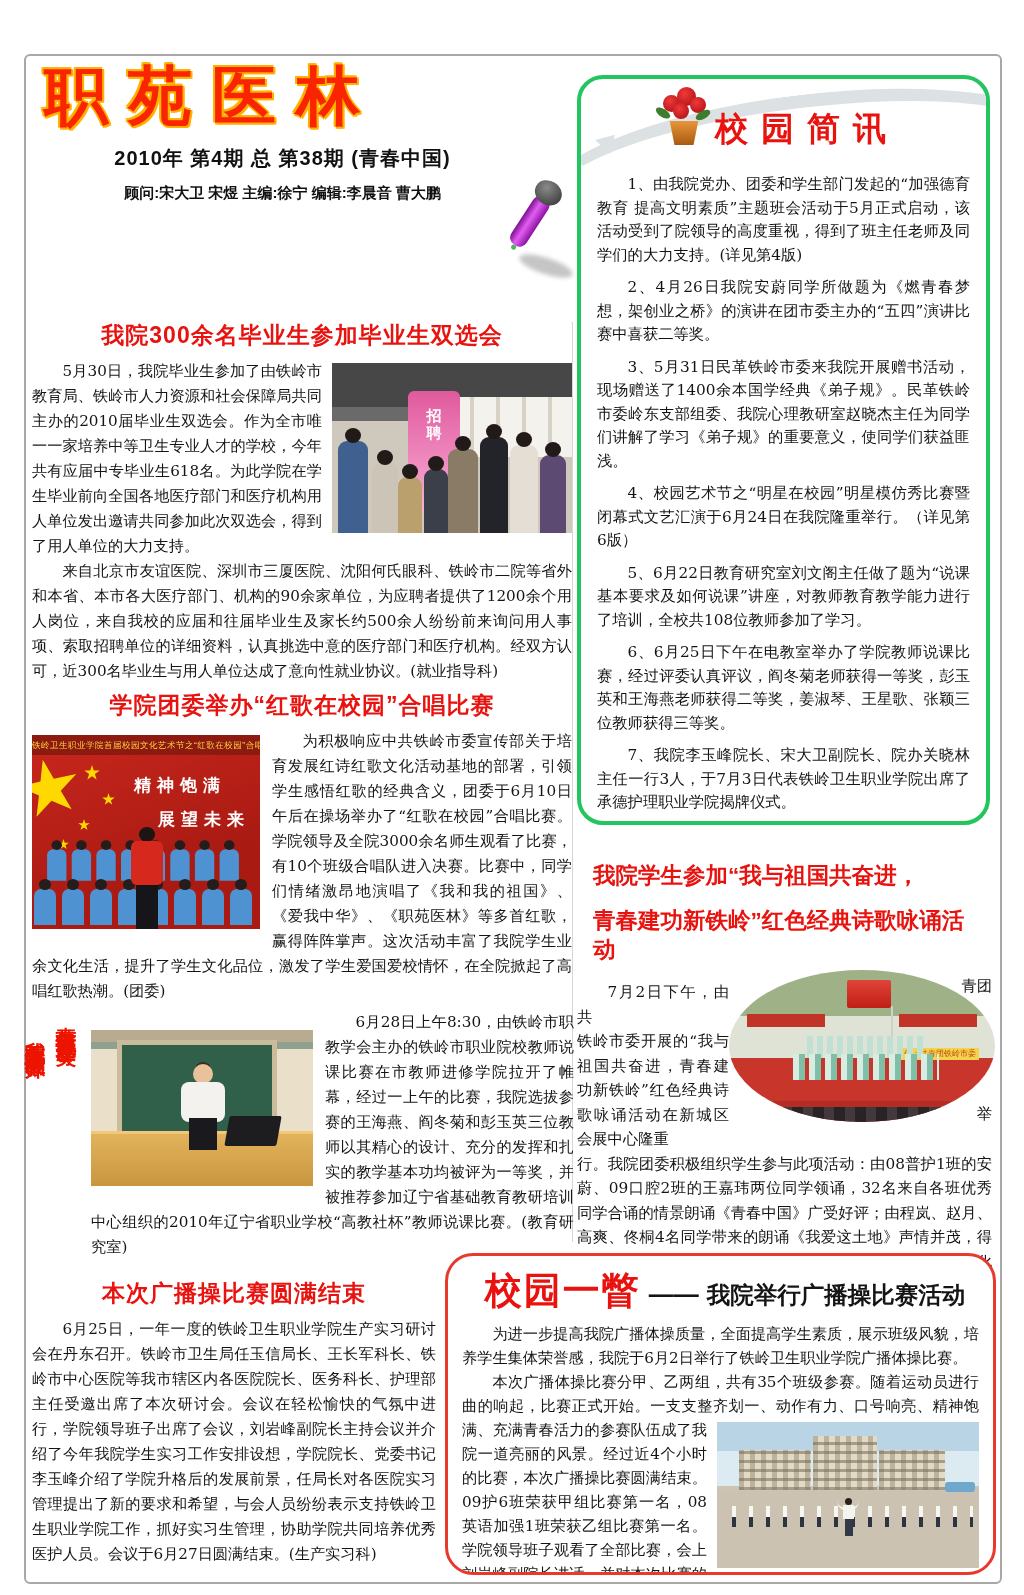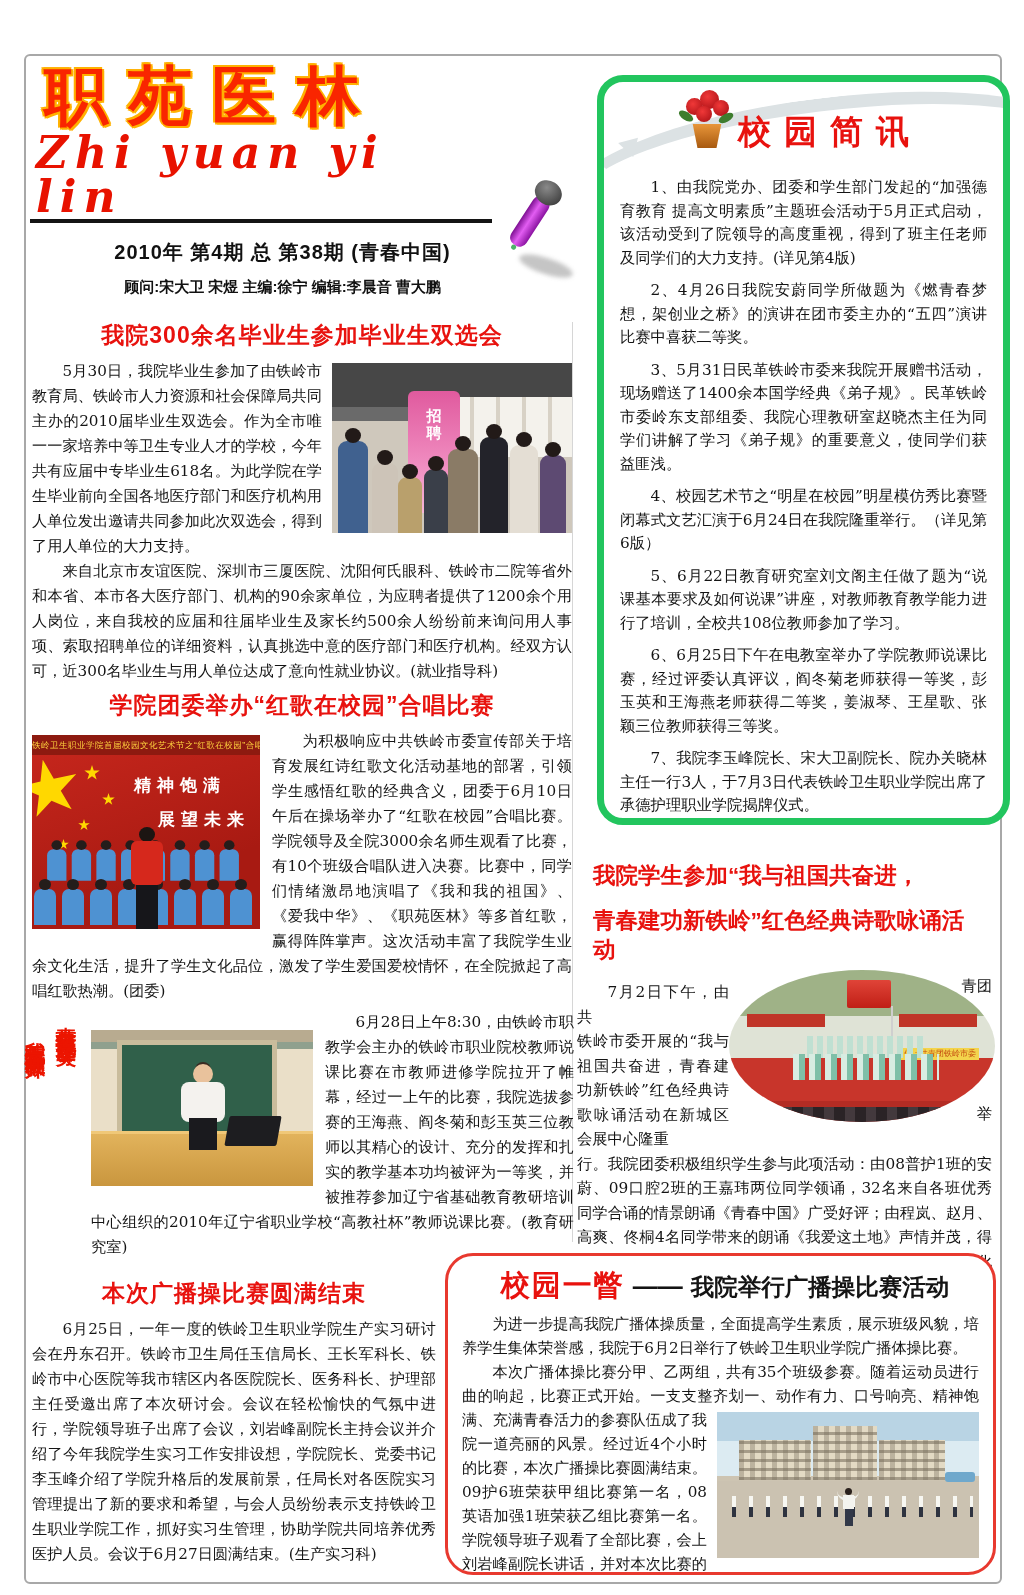--- a/index.html
+++ b/index.html
@@ -106,22 +106,22 @@
   .teacher{position:absolute;left:84px;top:34px;width:56px;height:86px;}
   .teacher .head{position:absolute;left:18px;top:0;width:20px;height:20px;border-radius:50%;background:#e9c29c;
                  box-shadow:0 -4px 0 -2px #3a2a22;}
   .teacher .blouse{position:absolute;left:6px;top:18px;width:44px;height:40px;border-radius:8px;background:#f4f2ee;}
   .teacher .skirt{position:absolute;left:14px;top:54px;width:28px;height:32px;background:#1a1a1e;}
 
   
   #a4{left:32px;top:1278px;width:404px;}
 
   
-  #briefs{left:577px;top:75px;width:413px;height:750px;border:7px solid #22c55e;border-radius:26px;
-          padding:4px 16px 4px;box-sizing:border-box;background:#fff;overflow:hidden;margin-left:20px;}
+  #briefs{left:577px;top:75px;width:413px;height:750px;border:4px solid #22c55e;border-radius:26px;
+          padding:4px 16px 4px;box-sizing:border-box;background:#fff;overflow:hidden;}
   .briefs-head{position:relative;height:90px;}
   .swoosh{position:absolute;left:-56px;top:12px;width:500px;height:120px;border:13px solid transparent;
           border-top-color:#dce2e4;border-radius:50%;transform:rotate(-7deg);}
   .swoosh-tip{position:absolute;left:-12px;top:48px;width:0;height:0;
           border:10px solid transparent;border-right:18px solid #dce2e4;transform:rotate(14deg);}
   .basket{position:absolute;left:62px;top:4px;width:50px;height:58px;}
   .basket-body{position:absolute;left:8px;bottom:0;width:34px;height:24px;
                background:linear-gradient(#e8963a,#a85a10);
                clip-path:polygon(8% 0,92% 0,78% 100%,22% 100%);}
   .rose{position:absolute;border-radius:50%;background:radial-gradient(circle at 40% 35%,#f03838,#a50d12);}
@@ -158,21 +158,21 @@
      background:repeating-linear-gradient(90deg,#d8ece2 0 6px,#7fbfa8 6px 12px,transparent 12px 16px);}
   .audience{position:absolute;left:0;bottom:0;width:100%;height:15px;
      background:repeating-linear-gradient(90deg,#2a2326 0 11px,#43393d 11px 21px);}
   .poem-stray{position:absolute;right:0;width:40px;text-align:right;}
   .poem-rest{clear:both;text-align:justify;}
 
   
   #glance{left:445px;top:1253px;width:551px;height:322px;border:3px solid #e8392f;border-radius:28px;
           padding:8px 14px 8px;box-sizing:border-box;background:#fff;overflow:hidden;}
   .g-title{text-align:center;margin:2px 0 6px 0;white-space:nowrap;}
-  .g-red{font-family:"Liberation Sans",sans-serif;font-weight:bold;color:#e8120e;font-size:29px;letter-spacing:2px;margin-left:9px;}
+  .g-red{font-family:"Liberation Sans",sans-serif;font-weight:bold;color:#e8120e;font-size:37px;letter-spacing:2px;margin-left:9px;}
   .g-dash{font-family:"Liberation Sans",sans-serif;font-weight:bold;color:#141414;font-size:25px;padding:0 8px;}
   .g-black{font-family:"Liberation Sans",sans-serif;font-weight:bold;color:#141414;font-size:23.5px;}
   .g-body{font-size:15.2px;line-height:24px;color:#141414;text-align:justify;}
   .g-body p{margin:0;text-indent:2em;}
   .g-photo{float:right;width:262px;height:146px;margin:4px 0 2px 10px;position:relative;overflow:hidden;
            background:linear-gradient(#b9d4e4 0 20%,#dcebf2 20% 44%,#cdc4b2 44% 47%,#cbc2b1 47% 100%);}
   .bld{position:absolute;background:#e3dac4;
        background-image:repeating-linear-gradient(0deg,rgba(115,105,88,.55) 0 3px,transparent 3px 9px),
                         repeating-linear-gradient(90deg,rgba(115,105,88,.35) 0 5px,transparent 5px 11px);}
   .bld-main{left:96px;top:14px;width:64px;height:54px;}
@@ -192,23 +192,20 @@
   .g-leader .legs{position:absolute;left:4px;top:21px;width:8px;height:17px;background:#323848;}
 </style>
 </head>
 <body>
 
 <div class="page">
   <div class="frame"></div>
 
   <div class="abs" id="masthead">
     <div class="mh-title">职苑医林</div>
-    <div class="mh-underline">
-        <div class="mh-script">Zhi yuan yi lin</div>
-      </div>
     <div class="mic-wrap">
       <div class="mic-shadow"></div>
       <div class="mic">
         <div class="mic-body"></div>
         <div class="mic-head"></div>
         <div class="mic-tip"></div>
       </div>
     </div>
     <div class="mh-issue">2010年 第4期 总 第38期 (青春中国)</div>
     <div class="mh-credits">顾问:宋大卫 宋煜 主编:徐宁 编辑:李晨音 曹大鹏</div>

